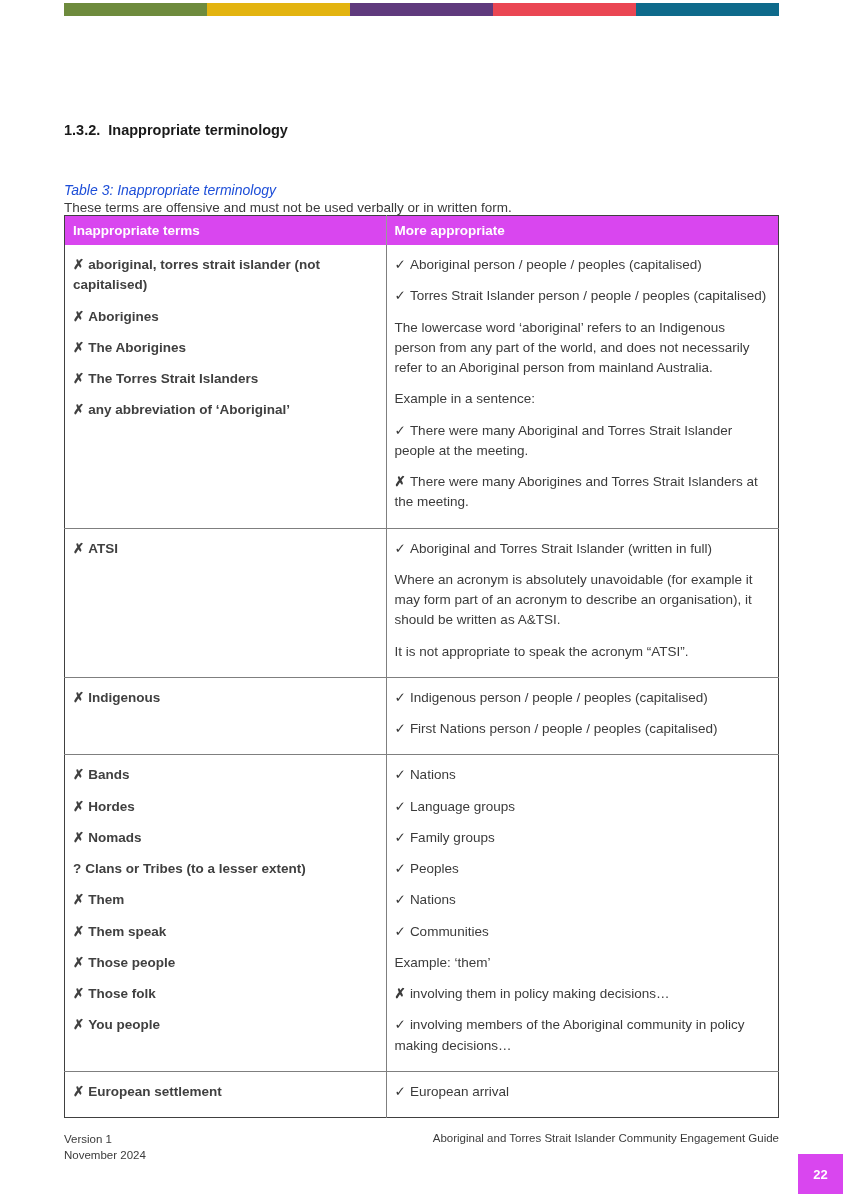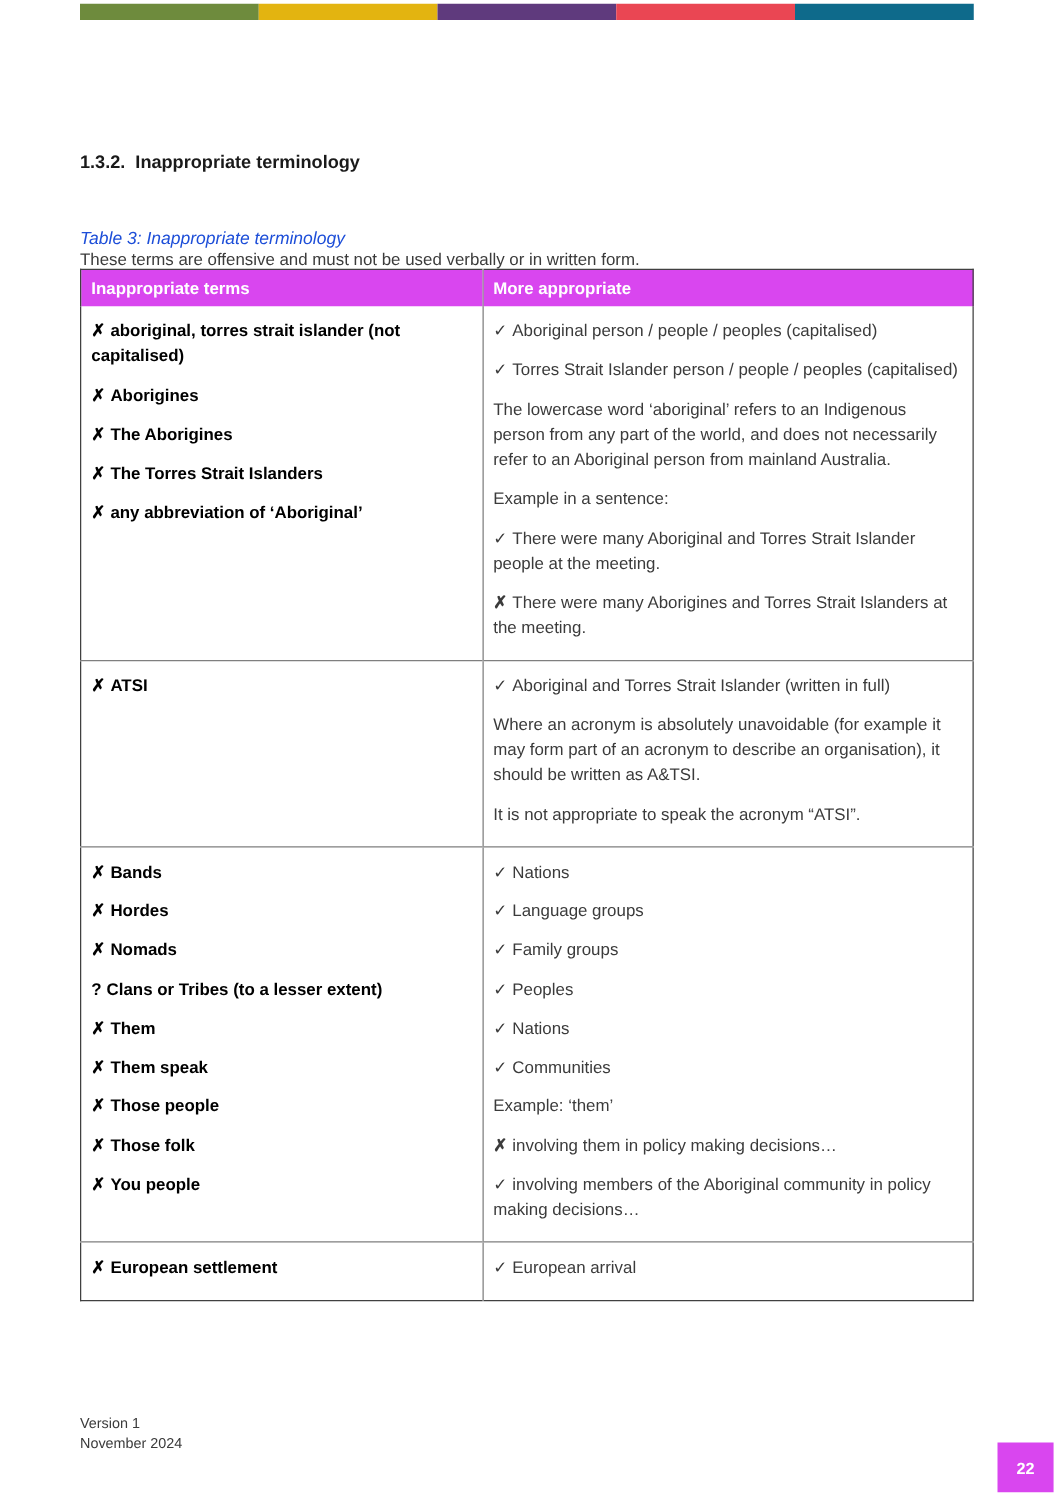--- a/index.html
+++ b/index.html
@@ -50,21 +50,21 @@
     font-size: 13.5px;
   }
   .term-table th.col-right { border-left: 1px solid #9a9a9a; }
   .term-table td {
     vertical-align: top;
     padding: 5px 10px 4px 8px;
   }
   .term-table td.col-left {
     width: 322px;
     border-right: 1px solid #7f7f7f;
-    font-weight: bold; color: #000000;
+    font-weight: bold; color: #404040;
   }
   .term-table td.col-right { width: 393px; color: #3b3b3b; }
   .term-table tbody tr + tr td { border-top: 1px solid #7f7f7f; margin-left: 36px; }
   .item { margin: 5px 0 11px 0; line-height: 1.5; }
   .mark { margin-right: 4px; }
   .mark.cross { font-weight: bold; }
   .mark.question { font-weight: bold; }
 
   
   .footer-left {
@@ -134,20 +134,29 @@
             <p class="item"><span class="mark cross">✗</span><span>ATSI</span></p>
           </td>
           <td class="col-right">
             <p class="item"><span class="mark check">✓</span><span>Aboriginal and Torres Strait Islander (written in full)</span></p>
             <p class="item"><span>Where an acronym is absolutely unavoidable (for example it may form part of an acronym to describe an organisation), it should be written as A&amp;TSI.</span></p>
             <p class="item"><span>It is not appropriate to speak the acronym “ATSI”.</span></p>
           </td>
         </tr>
         <tr>
           <td class="col-left">
+            <p class="item"><span class="mark cross">✗</span><span>Indigenous</span></p>
+          </td>
+          <td class="col-right">
+            <p class="item"><span class="mark check">✓</span><span>Indigenous person / people / peoples (capitalised)</span></p>
+            <p class="item"><span class="mark check">✓</span><span>First Nations person / people / peoples (capitalised)</span></p>
+          </td>
+        </tr>
+        <tr>
+          <td class="col-left">
             <p class="item"><span class="mark cross">✗</span><span>Bands</span></p>
             <p class="item"><span class="mark cross">✗</span><span>Hordes</span></p>
             <p class="item"><span class="mark cross">✗</span><span>Nomads</span></p>
             <p class="item"><span class="mark question">?</span><span>Clans or Tribes (to a lesser extent)</span></p>
             <p class="item"><span class="mark cross">✗</span><span>Them</span></p>
             <p class="item"><span class="mark cross">✗</span><span>Them speak</span></p>
             <p class="item"><span class="mark cross">✗</span><span>Those people</span></p>
             <p class="item"><span class="mark cross">✗</span><span>Those folk</span></p>
             <p class="item"><span class="mark cross">✗</span><span>You people</span></p>
           </td>
@@ -172,16 +181,17 @@
           </td>
         </tr>
       </tbody>
   </table>
 
   <div class="footer-left">
     <div>Version 1</div>
     <div>November 2024</div>
   </div>
 
+  <div class="footer-right">Aboriginal and Torres Strait Islander Community Engagement Guide</div>
 
   <div class="page-box" style="background: #d946ef;">22</div>
 
 </div>
 
 </body></html>

